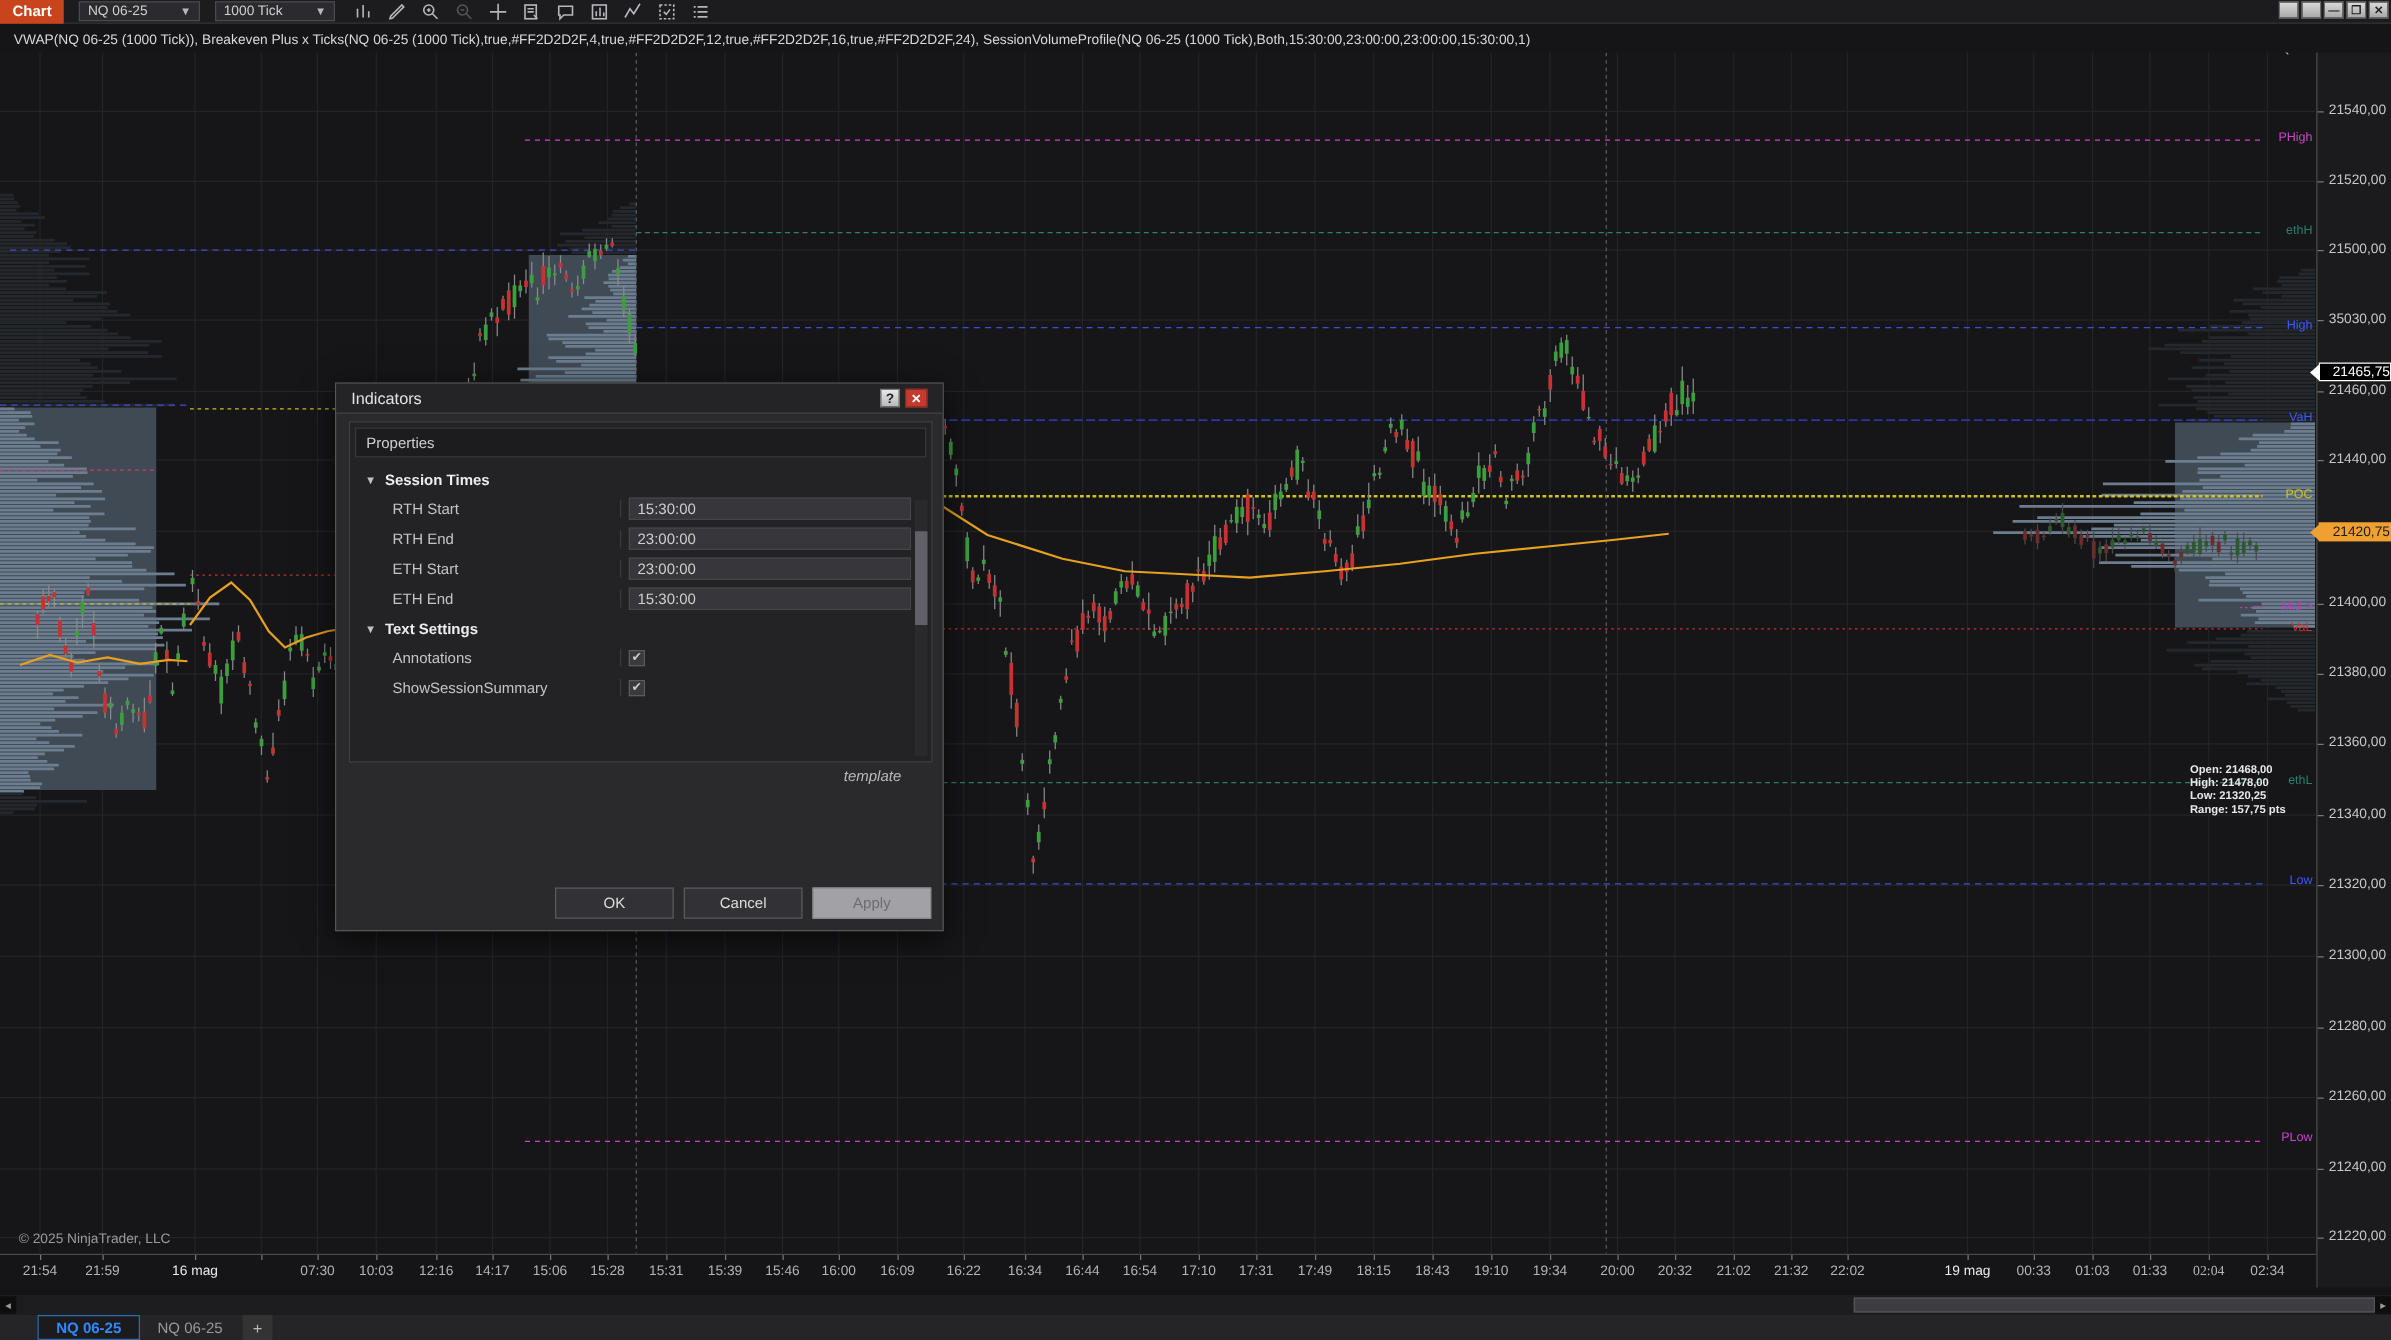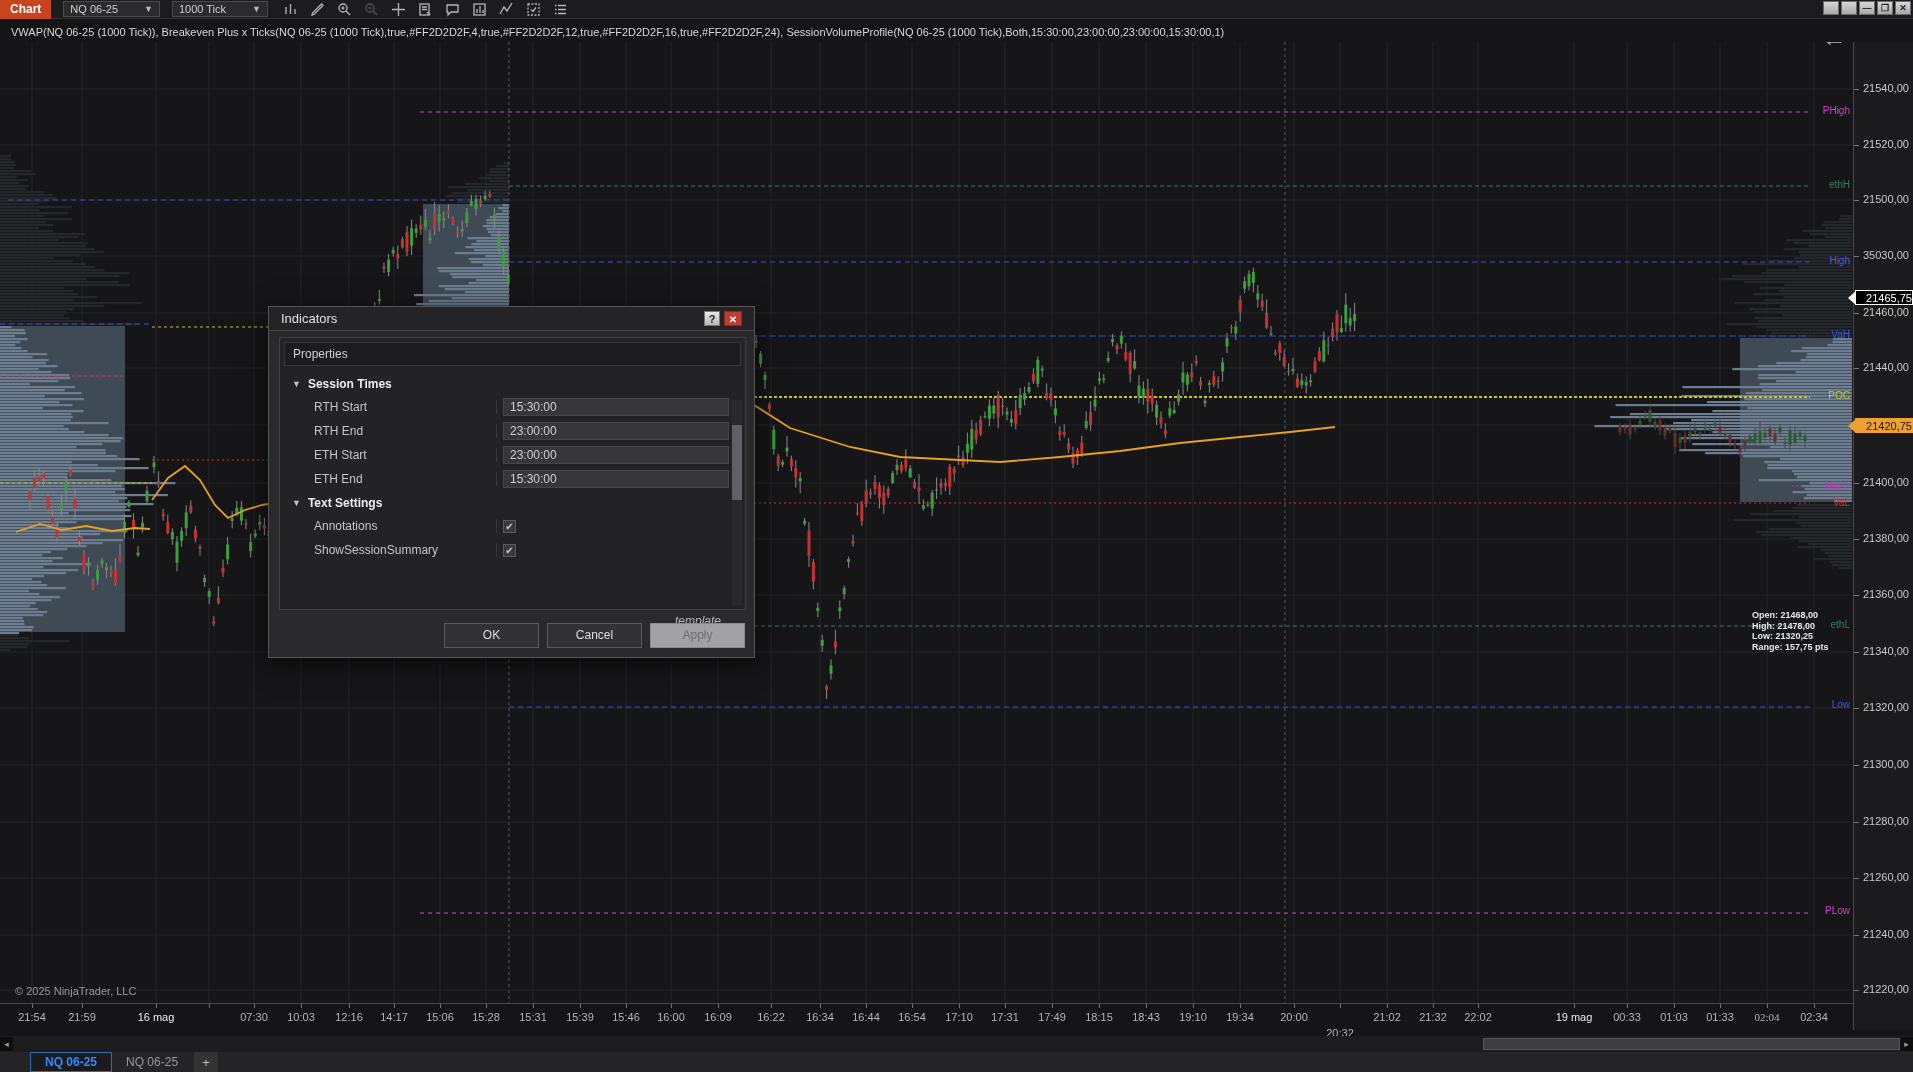--- a/index.html
+++ b/index.html
@@ -48,21 +48,21 @@
   #hthumb{position:absolute;left:1483px;top:2px;width:417px;height:12px;background:#3e3e42;border:1px solid #555;}
   .sarrow{position:absolute;top:1px;width:13px;height:14px;background:#0e0e0e;color:#9a9a9a;font-size:9px;line-height:14px;text-align:center;}
 
   
   #tabbar{position:absolute;left:0;top:1052px;width:1913px;height:20px;background:#252527;display:flex;align-items:stretch;padding-left:30px;}
   .tab{padding:0 14px;font-size:12px;display:flex;align-items:center;color:#999;background:#252527;}
   .tab.active{color:#2e8bff;font-weight:bold;background:#1b1b1d;border:1px solid #2a6db5;}
   #tab-add{width:24px;display:flex;align-items:center;justify-content:center;color:#bbb;background:#333;font-size:13px;margin-left:2px;}
 
   
-  #dialog{position:absolute;left:268px;top:306px;width:487px;height:352px;background:#2a2a2d;border:1px solid #555;box-shadow:0 6px 24px rgba(0,0,0,.65);}
+  #dialog{position:absolute;left:268px;top:306px;width:487px;height:439px;background:#2a2a2d;border:1px solid #555;box-shadow:0 6px 24px rgba(0,0,0,.65);}
   #dlg-title{position:absolute;left:0;top:0;width:100%;height:24px;background:#242427;border-bottom:1px solid #444;}
   #dlg-title .t{position:absolute;left:12px;top:4px;color:#e2e2e2;font-size:13px;}
   #dlg-help{position:absolute;right:34px;top:4px;width:16px;height:15px;background:linear-gradient(#e8e8e8,#b8b8b8);color:#222;font-weight:bold;font-size:11px;text-align:center;line-height:15px;border:1px solid #777;}
   #dlg-close{position:absolute;right:12px;top:4px;width:18px;height:15px;background:#c23b2e;color:#fff;font-weight:bold;font-size:10px;text-align:center;line-height:15px;border:1px solid #8a2a20;}
   #dlg-pane{position:absolute;left:10px;top:30px;width:467px;height:273px;background:#232326;border:1px solid #3f3f43;}
   #dlg-selector{position:absolute;left:4px;top:4px;right:4px;height:24px;background:#1c1c1f;border:1px solid #38383c;color:#cfcfcf;font-size:12px;line-height:22px;padding-left:8px;}
   #dlg-grid{position:absolute;left:4px;top:34px;right:16px;bottom:26px;overflow:hidden;}
   .grp{display:flex;align-items:center;gap:7px;color:#ececec;font-weight:bold;font-size:12px;height:23px;padding-left:8px;}
   .grp .arr{color:#c0c0c0;font-size:9px;}
   .prow{display:flex;height:24px;align-items:center;}
@@ -1174,21 +1174,21 @@
       <div class="ttick" style="left: 1099px;">18:15</div>
       <div class="ttick-dash" style="left: 1146px;"></div>
       <div class="ttick" style="left: 1146px;">18:43</div>
       <div class="ttick-dash" style="left: 1193px;"></div>
       <div class="ttick" style="left: 1193px;">19:10</div>
       <div class="ttick-dash" style="left: 1240px;"></div>
       <div class="ttick" style="left: 1240px;">19:34</div>
       <div class="ttick-dash" style="left: 1294px;"></div>
       <div class="ttick" style="left: 1294px;">20:00</div>
       <div class="ttick-dash" style="left: 1340px;"></div>
-      <div class="ttick" style="left: 1340px; margin-top: 16px;">20:32</div>
+      <div class="ttick" style="left: 1340px;">20:32</div>
       <div class="ttick-dash" style="left: 1387px;"></div>
       <div class="ttick" style="left: 1387px;">21:02</div>
       <div class="ttick-dash" style="left: 1433px;"></div>
       <div class="ttick" style="left: 1433px;">21:32</div>
       <div class="ttick-dash" style="left: 1478px;"></div>
       <div class="ttick" style="left: 1478px;">22:02</div>
       <div class="ttick-dash" style="left: 1574px;"></div>
       <div class="ttick date" style="left: 1574px;">19 mag</div>
       <div class="ttick-dash" style="left: 1627px;"></div>
       <div class="ttick" style="left: 1627px;">00:33</div>

